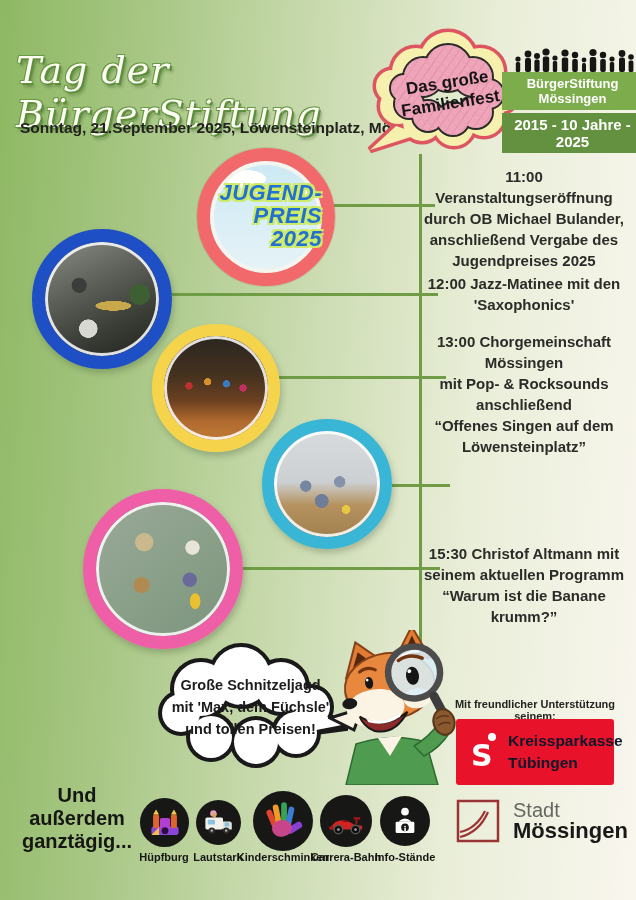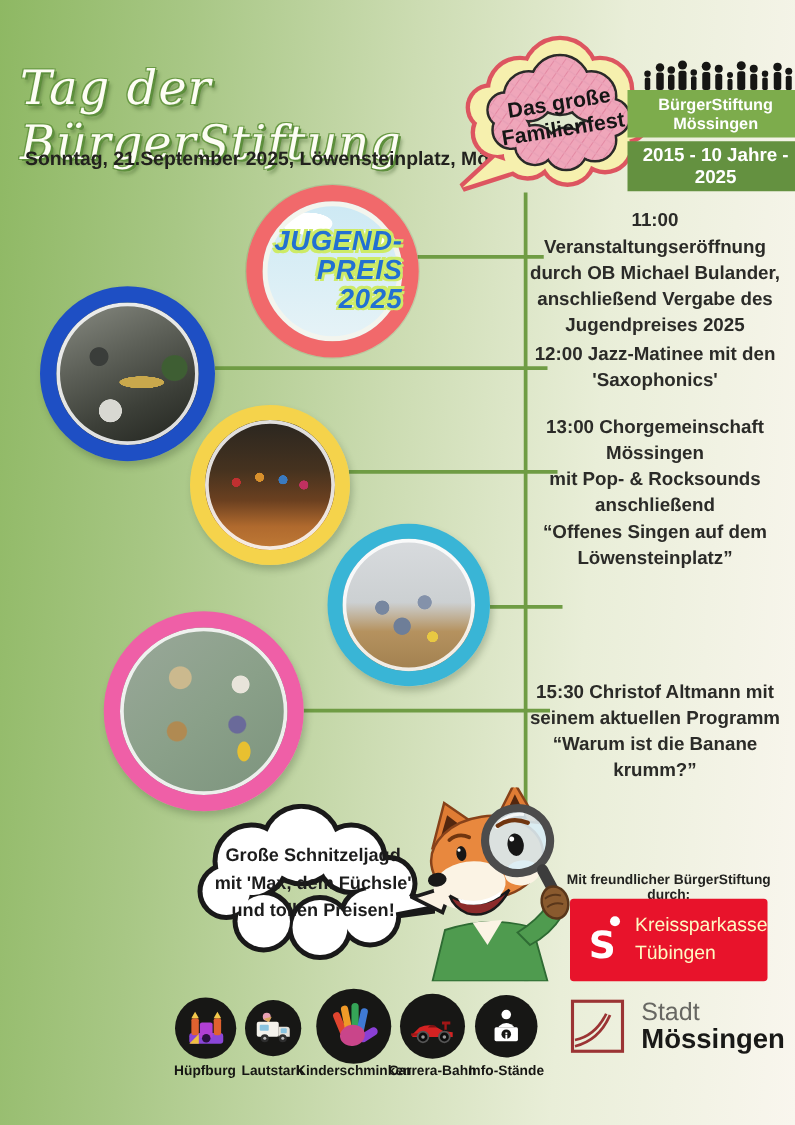--- a/index.html
+++ b/index.html
@@ -85,22 +85,22 @@
   .fox-bubble-text{position:absolute;left:168px;top:674px;width:165px;text-align:center;
     font-weight:700;font-size:14.5px;line-height:22px;color:#1c1c1c;white-space:pre-line;}
   .fox{position:absolute;left:328px;top:630px;width:135px;height:155px;}
 
   
   .sponsor-intro{position:absolute;left:450px;top:698px;width:170px;text-align:center;
     font-size:11px;font-weight:600;color:#232320;}
   .sparkasse{position:absolute;left:456px;top:719px;width:158px;height:66px;background:#e8132b;
     border-radius:3px;}
   .spk-sym{position:absolute;left:13px;top:13px;}
-  .spk-name{position:absolute;left:52px;top:11px;color:#fef9c3;font-size:15.5px;line-height:22px;
-    font-weight:400;white-space:pre-line;}
+  .spk-name{position:absolute;left:52px;top:11px;color:#0f172a;font-size:15.5px;line-height:22px;
+    font-weight:700;white-space:pre-line;}
   .stadt-logo{position:absolute;left:456px;top:799px;width:44px;height:44px;}
   .stadt-line1{position:absolute;left:513px;top:799px;font-size:20px;color:#676762;font-weight:400;}
   .stadt-line2{position:absolute;left:513px;top:818px;font-size:22px;color:#191917;font-weight:700;}
 
   
   .extras-heading{position:absolute;left:18px;top:784px;width:118px;text-align:center;
     font-size:20px;font-weight:800;line-height:23px;color:#161613;white-space:pre-line;}
   .icirc{position:absolute;background:#171715;border-radius:50%;display:flex;
     align-items:center;justify-content:center;}
   .i1{left:140px;top:798px;width:49px;height:49px;}
@@ -321,37 +321,40 @@
       <path d="M74,32 Q86,26 98,33" stroke="#70350f" stroke-width="3.5" fill="none" stroke-linecap="round"></path>
     </g>
     <line x1="106" y1="66" x2="121" y2="94" stroke="#3d3d3d" stroke-width="9" stroke-linecap="round"></line>
     <g transform="rotate(-15 116 92)">
       <ellipse cx="116" cy="92" rx="10.5" ry="13" fill="#8a5a2e" stroke="#59361a" stroke-width="2"></ellipse>
       <path d="M109,87 Q116,84 122,88" stroke="#59361a" stroke-width="1.5" fill="none"></path>
       <path d="M109,94 Q116,91 122,95" stroke="#59361a" stroke-width="1.5" fill="none"></path>
     </g>
   </svg>
 
-  <div class="sponsor-intro">Mit freundlicher BürgerStiftung durch:</div>
+  <div class="sponsor-intro">Mit freundlicher Unterstützung seinem:</div>
   <div class="sparkasse">
     <svg class="spk-sym" width="34" height="40" viewBox="0 0 34 40">
       <circle cx="23" cy="5" r="4" fill="#ffffff"></circle>
       <text x="2" y="34" font-family="DejaVu Sans, sans-serif" font-weight="bold" font-size="30" fill="#ffffff">S</text>
     </svg>
     <div class="spk-name">Kreissparkasse
 Tübingen</div>
   </div>
   <svg class="stadt-logo" viewBox="0 0 44 44">
     <rect x="2" y="2" width="40" height="40" fill="none" stroke="#9b3434" stroke-width="2.5"></rect>
     <path d="M4,33 C14,31 23,24 29,12" stroke="#9b3434" stroke-width="2.2" fill="none"></path>
     <path d="M4,38 C16,35 26,27 32,13" stroke="#9b3434" stroke-width="2.2" fill="none"></path>
   </svg>
   <div class="stadt-line1">Stadt</div>
   <div class="stadt-line2">Mössingen</div>
 
+  <div class="extras-heading">Und
+außerdem
+ganztägig...</div>
 
   <div class="icirc i1">
     <svg width="34" height="34" viewBox="0 0 40 40">
       <rect x="4" y="24" width="32" height="10" rx="3" fill="#8a46d8"></rect>
       <rect x="6" y="10" width="7" height="16" rx="2" fill="#e0622f"></rect>
       <rect x="27" y="10" width="7" height="16" rx="2" fill="#e0622f"></rect>
       <rect x="14" y="14" width="12" height="15" rx="2" fill="#b03fd4"></rect>
       <circle cx="20" cy="29" r="4" fill="#2a1040"></circle>
       <polygon points="6,10 9.5,4 13,10" fill="#f2c94c"></polygon>
       <polygon points="27,10 30.5,4 34,10" fill="#f2c94c"></polygon>

